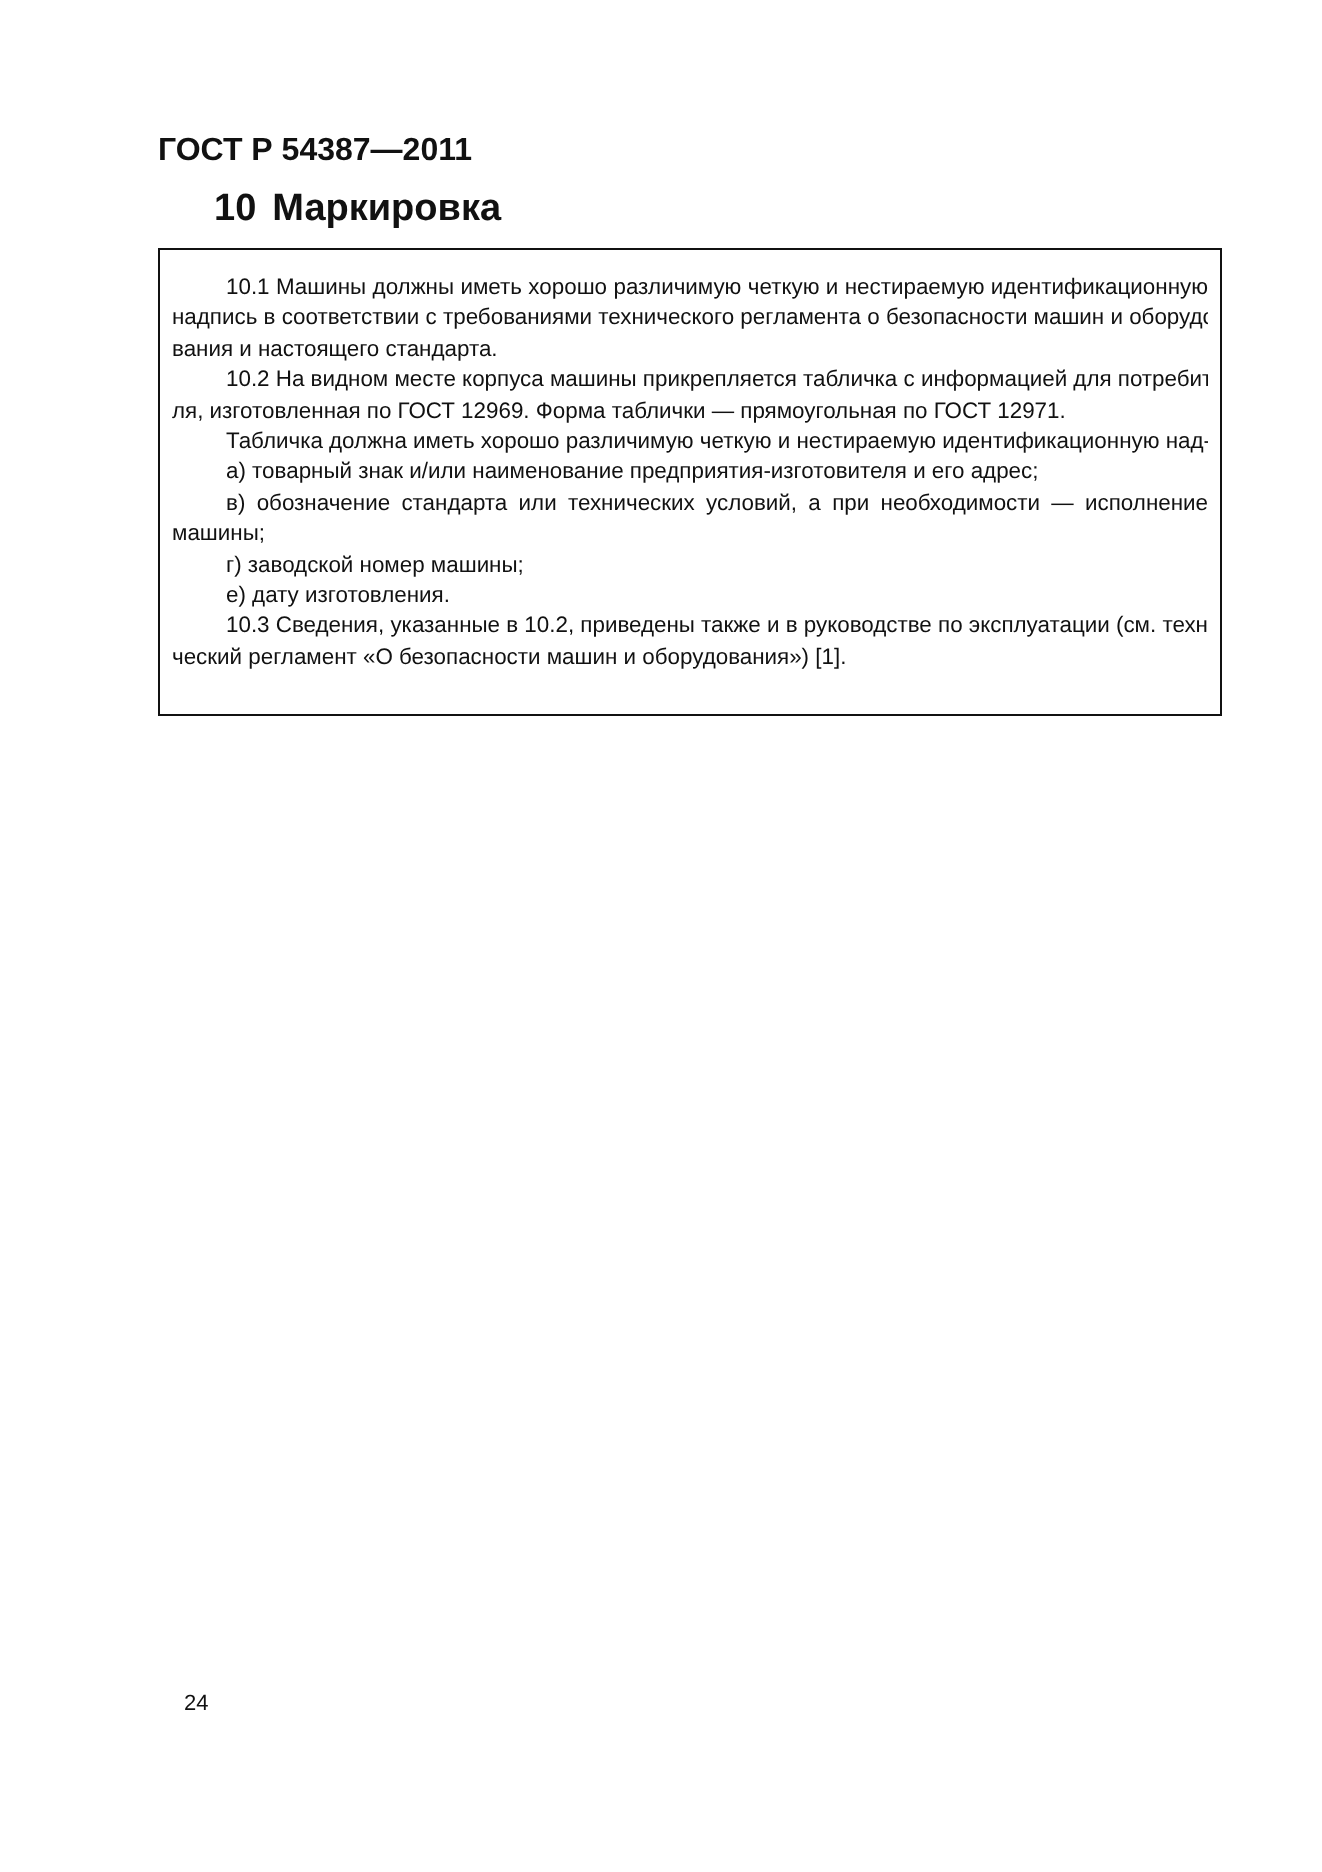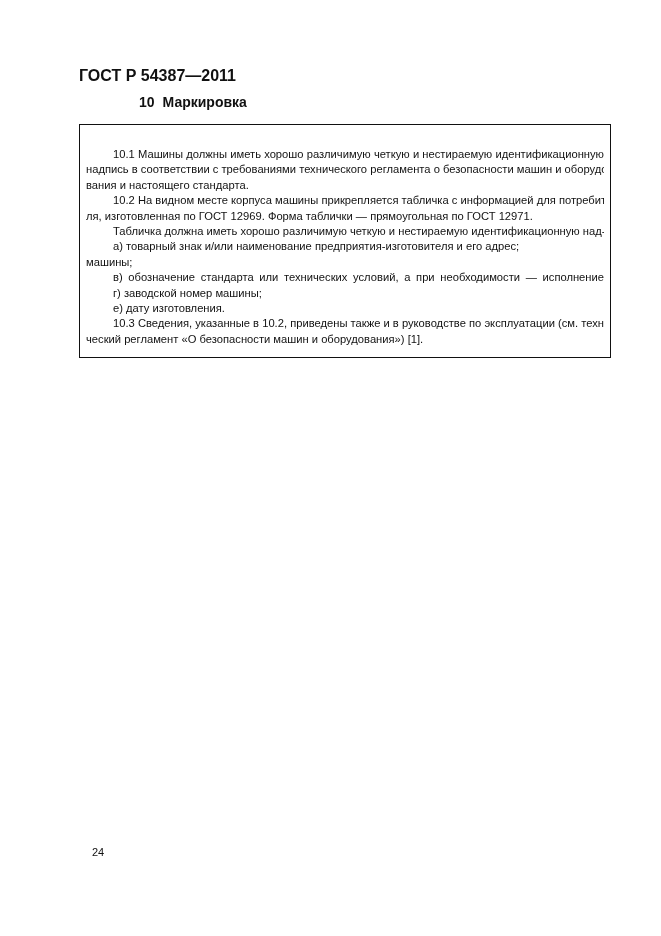--- a/index.html
+++ b/index.html
@@ -20,36 +20,35 @@
       left: 79px;
       top: 67px;
       font-size: 16px;
       font-weight: bold;
       letter-spacing: 0;
     }
     .section-title {
       position: absolute;
       left: 107px;
       top: 94px;
-      font-size: 14px;
+      font-size: 19px;
       font-weight: bold;
-      margin-left: 32px;
     }
     .section-title .num {
       margin-right: 8px;
     }
     .framed-box {
       position: absolute;
       left: 79px;
       top: 124px;
       width: 532px;
       height: 234px;
       border: 1.3px solid #111111;
       box-sizing: border-box;
-      padding: 22px 6px 0 6px;
+      padding: 12px 6px 0 6px;
     }
     .line {
       font-size: 11.2px;
       line-height: 15.4px;
       white-space: nowrap;
       text-align: justify;
       text-align-last: justify;
       height: 15.4px;
       overflow: hidden;
     }
@@ -76,21 +75,21 @@
 </div>
 
 <div class="framed-box">
   <div class="line indent">10.1  Машины должны иметь хорошо различимую четкую и нестираемую идентификационную</div>
   <div class="line">надпись в соответствии с требованиями технического регламента о безопасности машин и оборудо-</div>
   <div class="line last">вания и настоящего стандарта.</div>
   <div class="line indent">10.2  На видном месте корпуса машины прикрепляется табличка с информацией для потребите-</div>
   <div class="line last">ля, изготовленная по ГОСТ 12969. Форма таблички — прямоугольная по ГОСТ 12971.</div>
   <div class="line indent">Табличка должна иметь хорошо различимую четкую и нестираемую идентификационную над-</div>
   <div class="line indent last">а)  товарный знак и/или наименование предприятия-изготовителя и его адрес;</div>
+  <div class="line indent">в)  обозначение стандарта или технических условий, а при необходимости — исполнение</div>
   <div class="line last">машины;</div>
-  <div class="line indent">в)  обозначение стандарта или технических условий, а при необходимости — исполнение</div>
   <div class="line indent last">г)  заводской номер машины;</div>
   <div class="line indent last">е)  дату изготовления.</div>
   <div class="line indent">10.3  Сведения, указанные в 10.2, приведены также и в руководстве по эксплуатации (см. техни-</div>
   <div class="line last">ческий регламент «О безопасности машин и оборудования») [1].</div>
 </div>
 
 <div class="page-number">24</div>
 
 </body></html>

